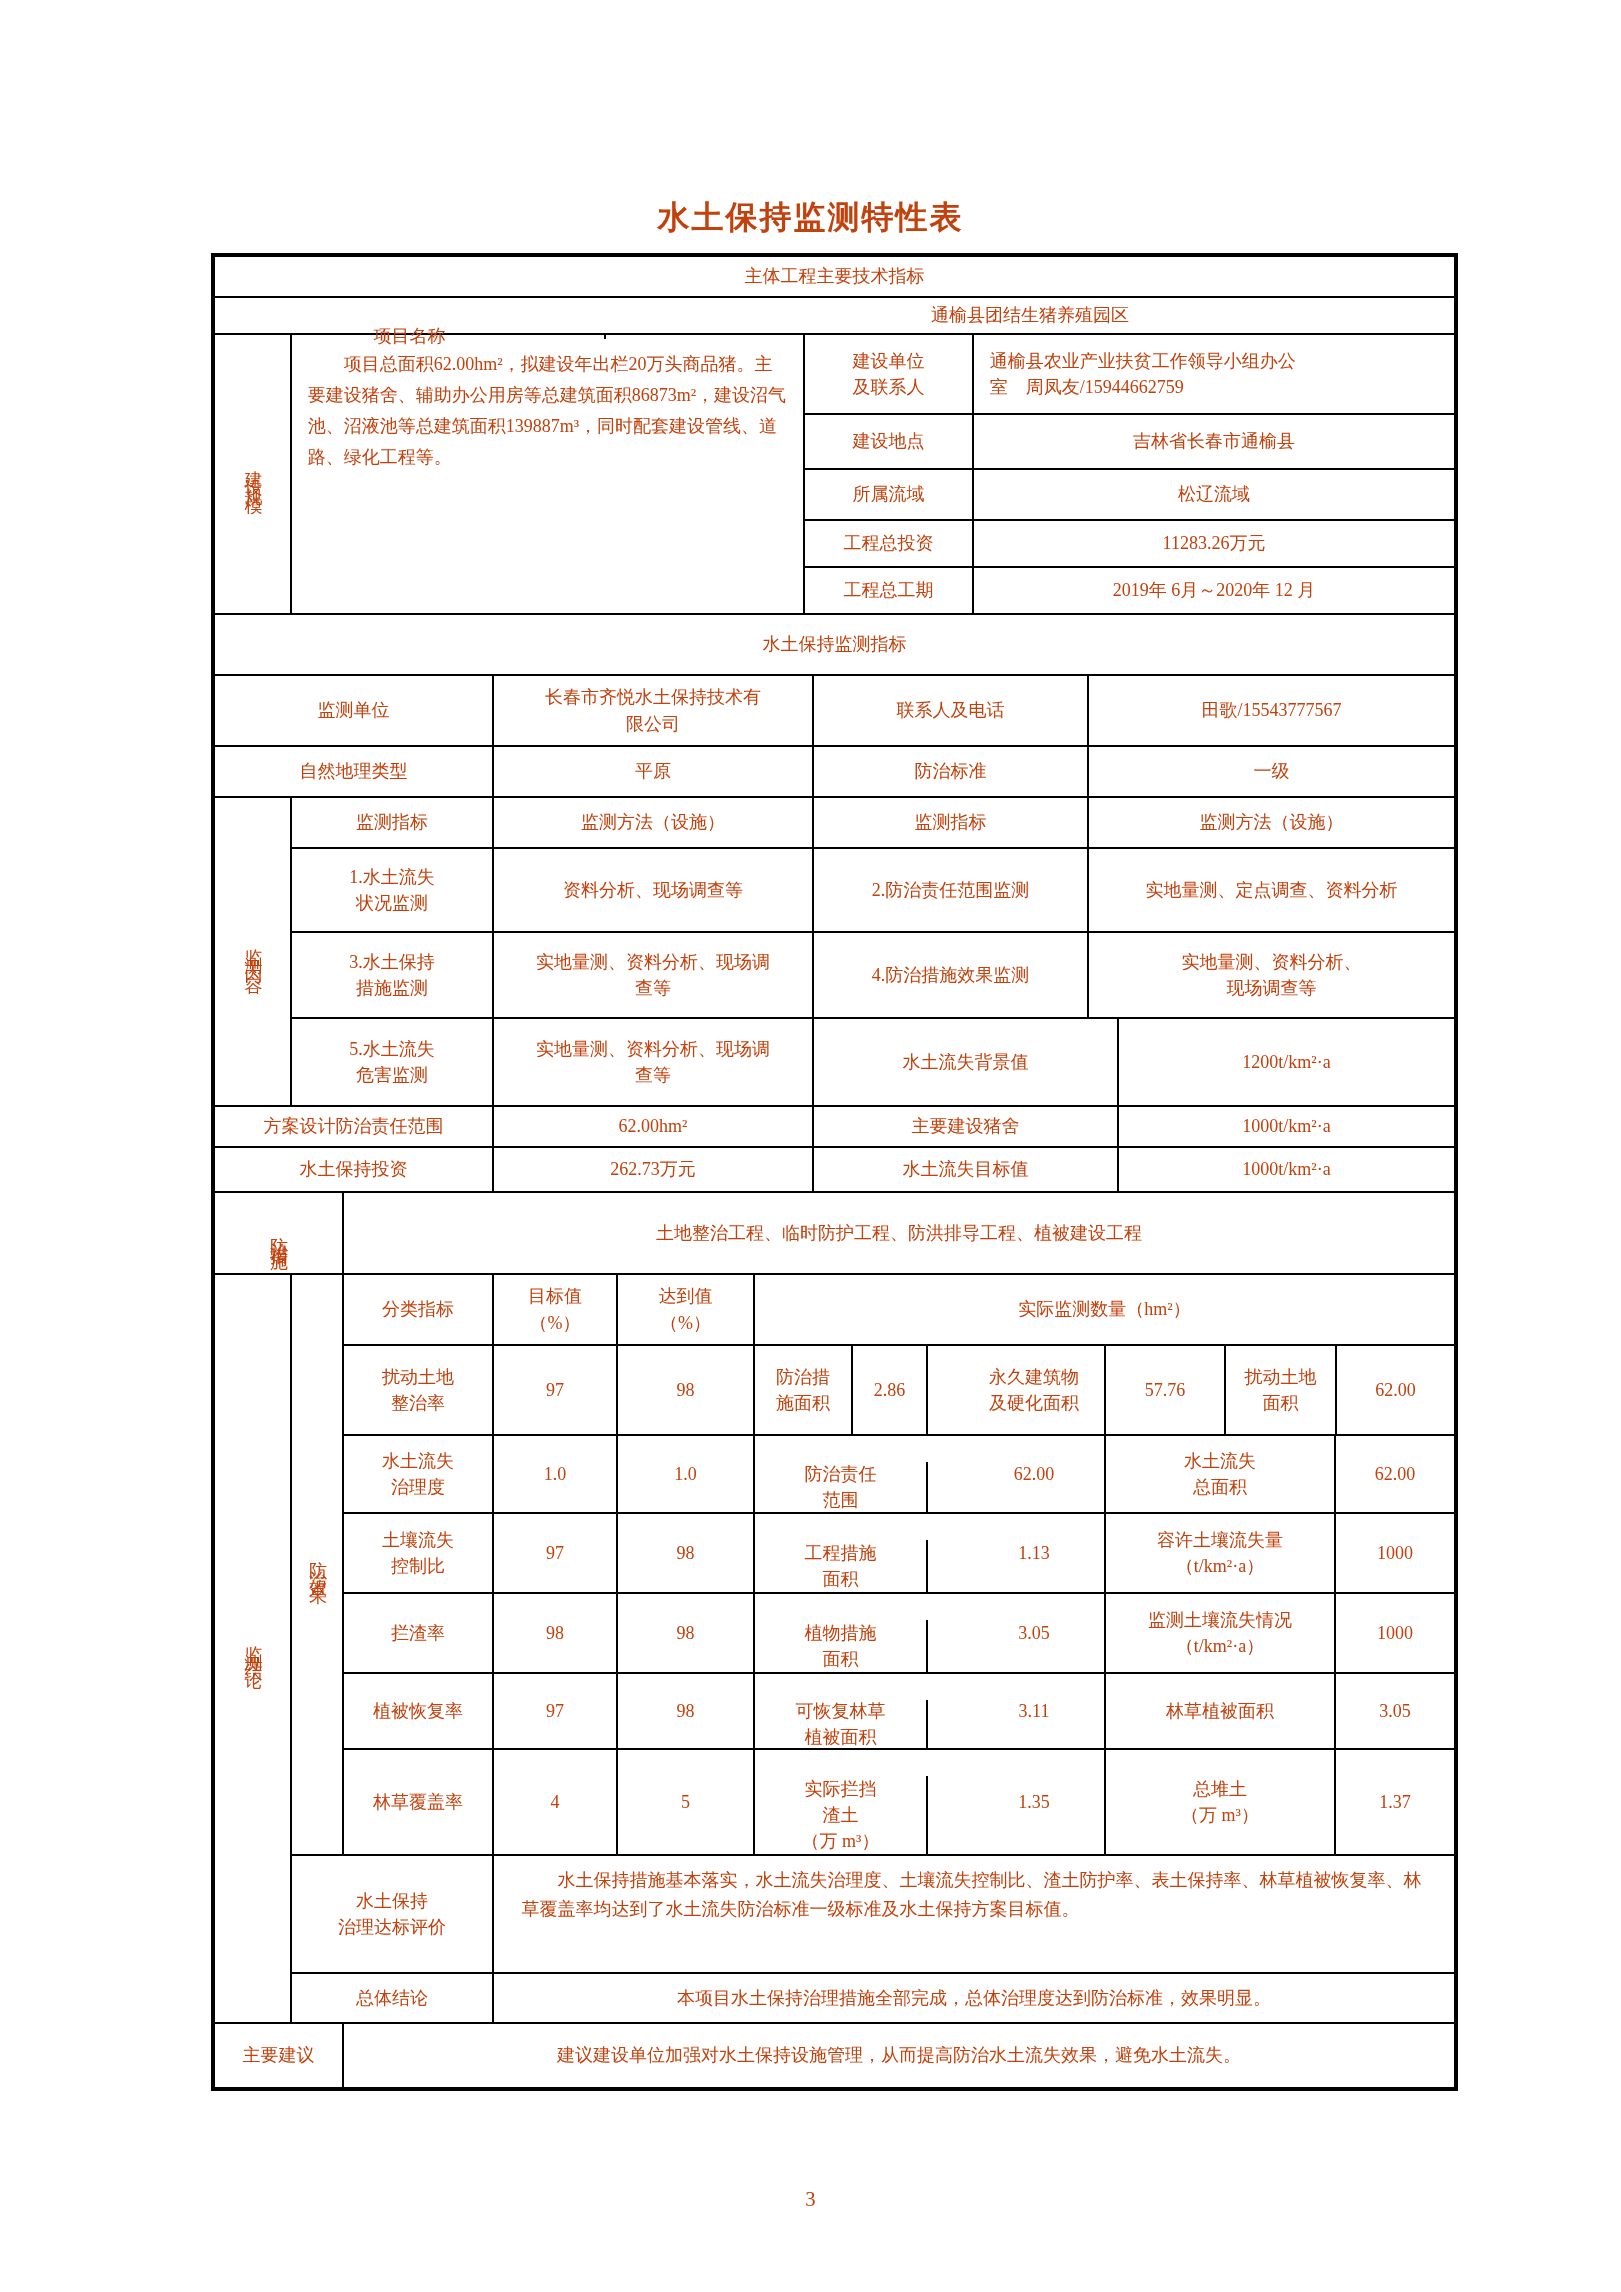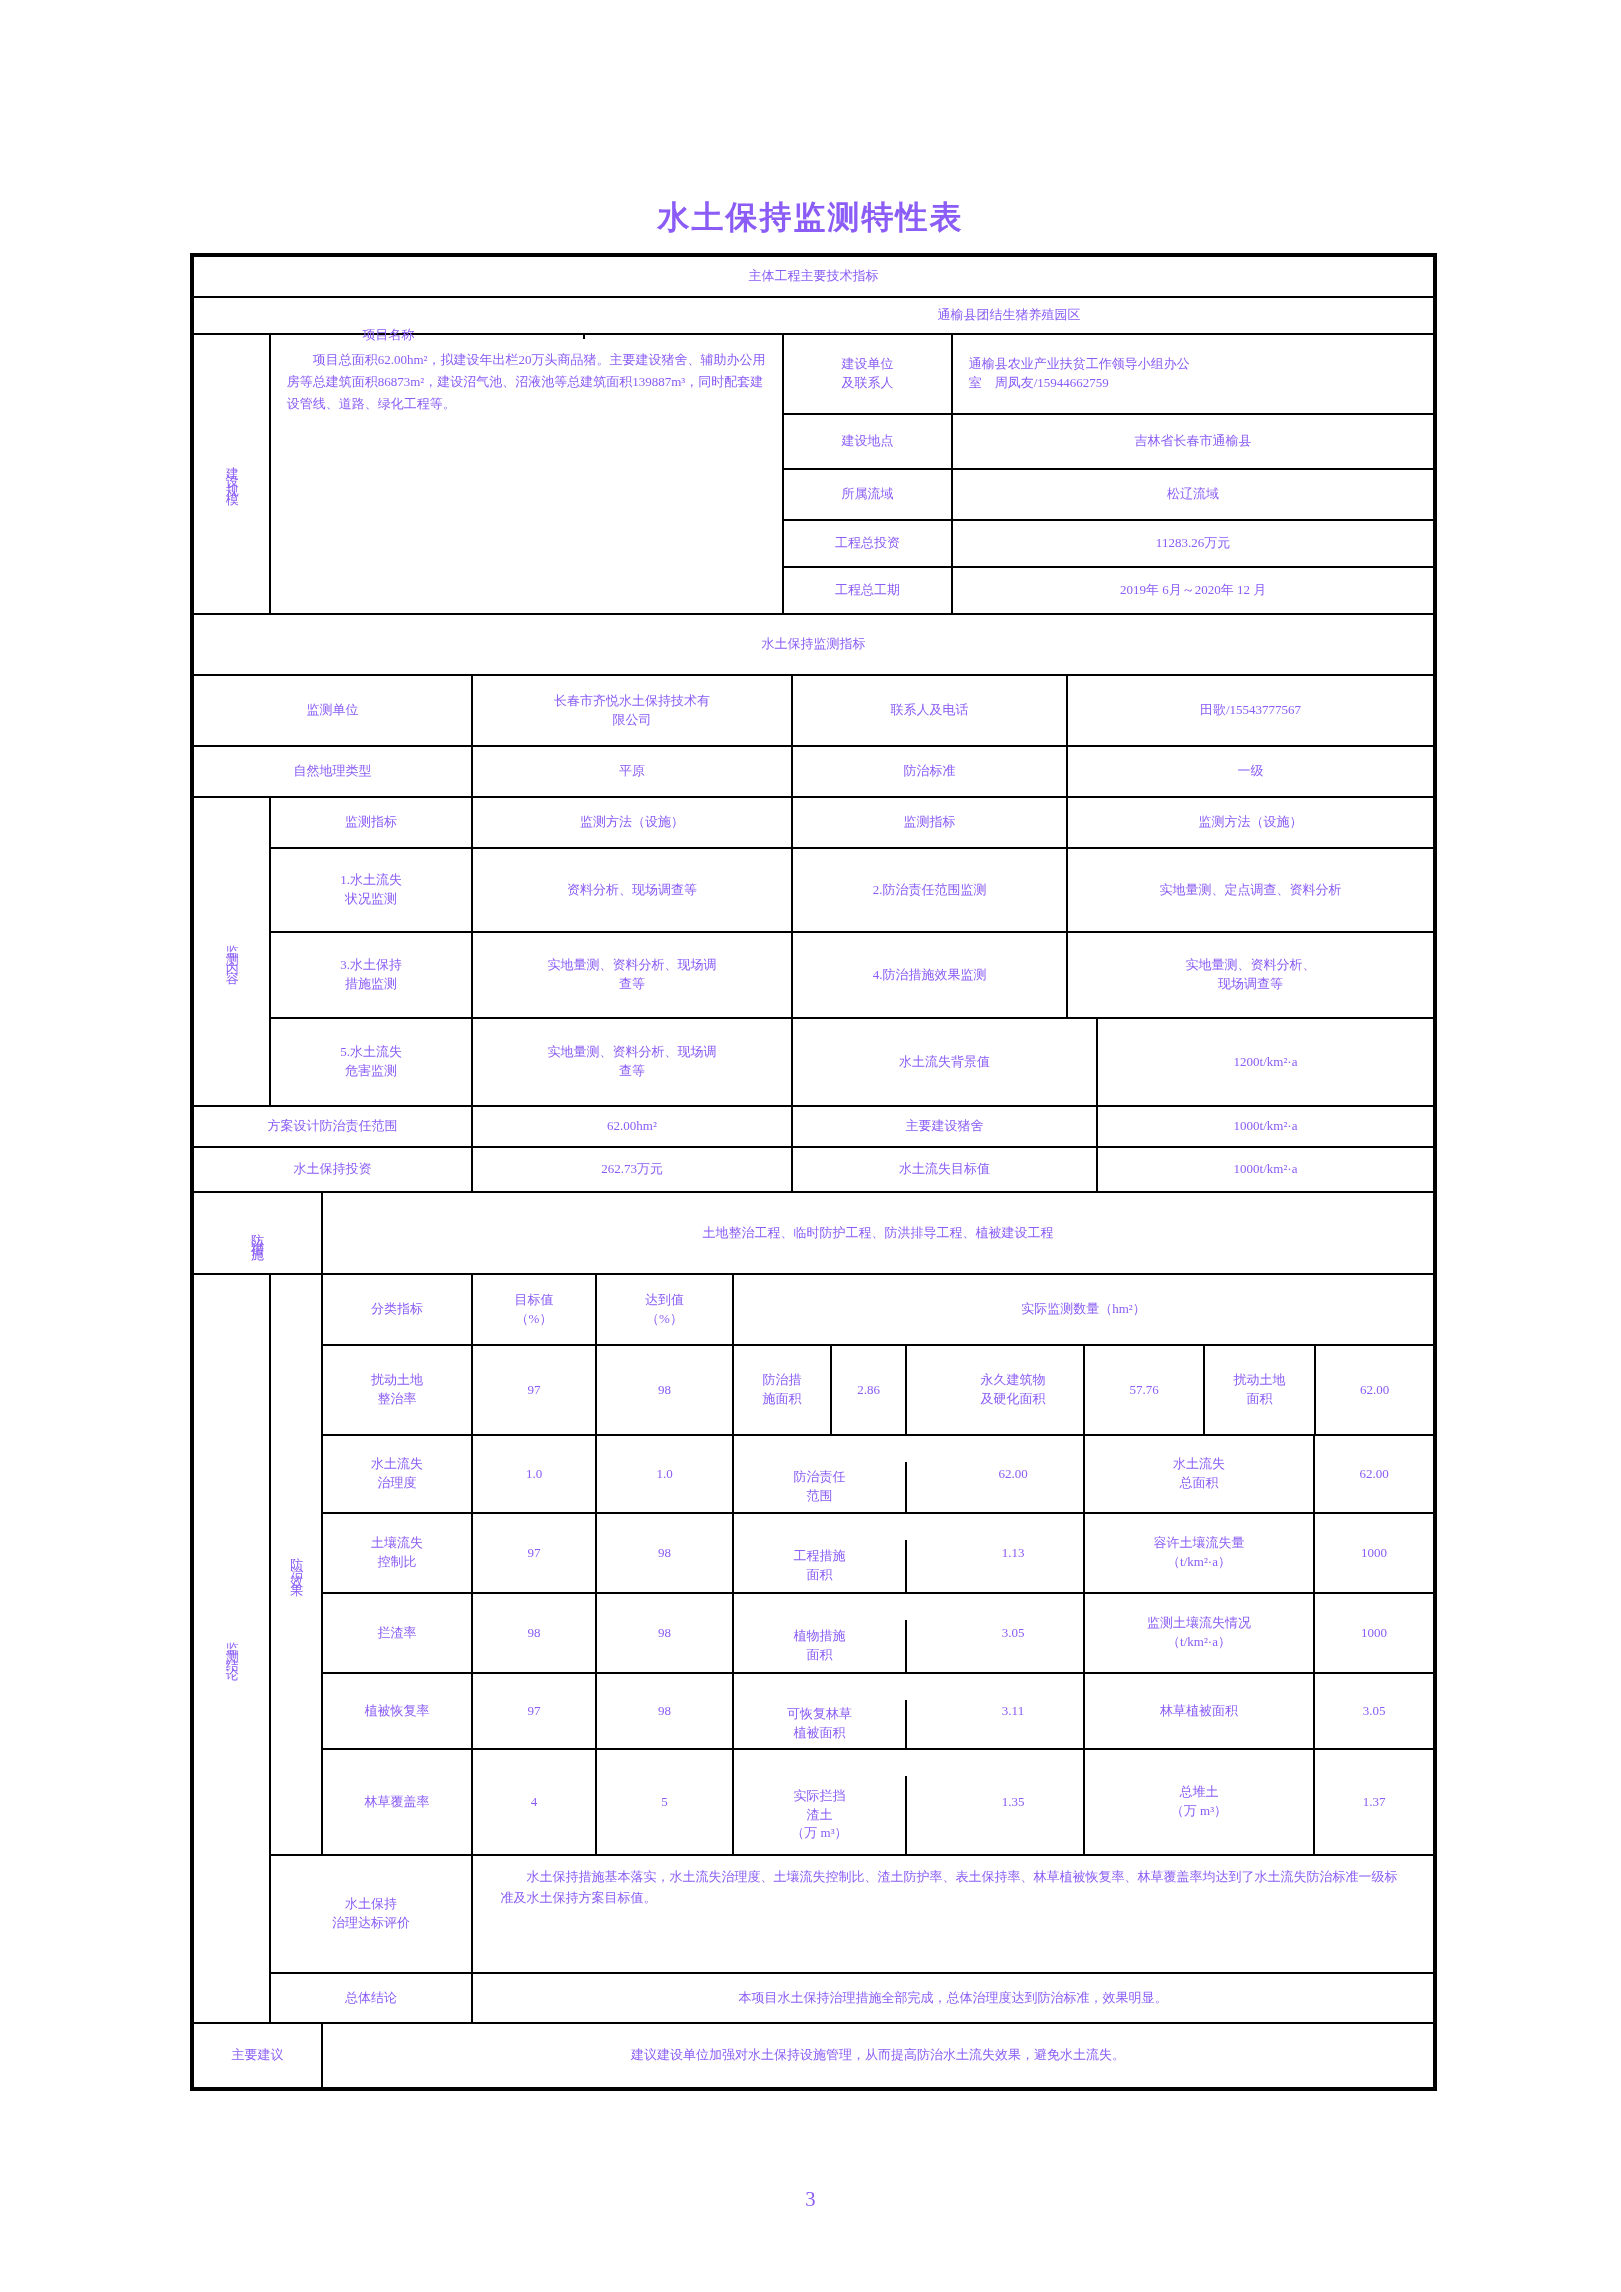--- a/index.html
+++ b/index.html
@@ -1,22 +1,22 @@
 <!DOCTYPE html>
 <html><head>
 <meta charset="utf-8">
 <style>
   html,body{margin:0;padding:0;background:#ffffff;}
   .sheet{position:relative;width:1621px;height:2293px;background:#ffffff;
-         font-family:"Liberation Serif","DejaVu Serif",serif;color:#8b5cf6;}
+         font-family:"Liberation Serif","DejaVu Serif",serif;color:#c2410c;}
   .doc-title{position:absolute;left:0;top:196px;width:1621px;text-align:center;
              font-size:32px;font-weight:bold;letter-spacing:2px;
              font-family:"Liberation Sans","DejaVu Sans",sans-serif;}
-  .t{position:absolute;left:190px;top:253px;width:1247px;border:4.9px solid #000;
-     box-sizing:border-box;background:#fff;font-size:13px;line-height:1.45;}
+  .t{position:absolute;left:211px;top:253px;width:1247px;border:4.9px solid #000;
+     box-sizing:border-box;background:#fff;font-size:18px;line-height:1.45;}
   .r{display:flex;border-bottom:2.9px solid #000;box-sizing:border-box;align-items:stretch;}
   .t > .r:last-child{border-bottom:none;}
   .col{flex:1 1 auto;display:flex;flex-direction:column;min-width:0;}
   .col > .r:last-child{border-bottom:none;}
   .c{border-right:2px solid #000;box-sizing:border-box;display:flex;flex-direction:column;
      align-items:center;justify-content:center;text-align:center;padding:2.9px 5.9px;
      white-space:pre-line;min-width:0;}
   .r > .c:last-child,.r > .col:last-child{border-right:none;}
   .c.last{border-right:none;}
   

